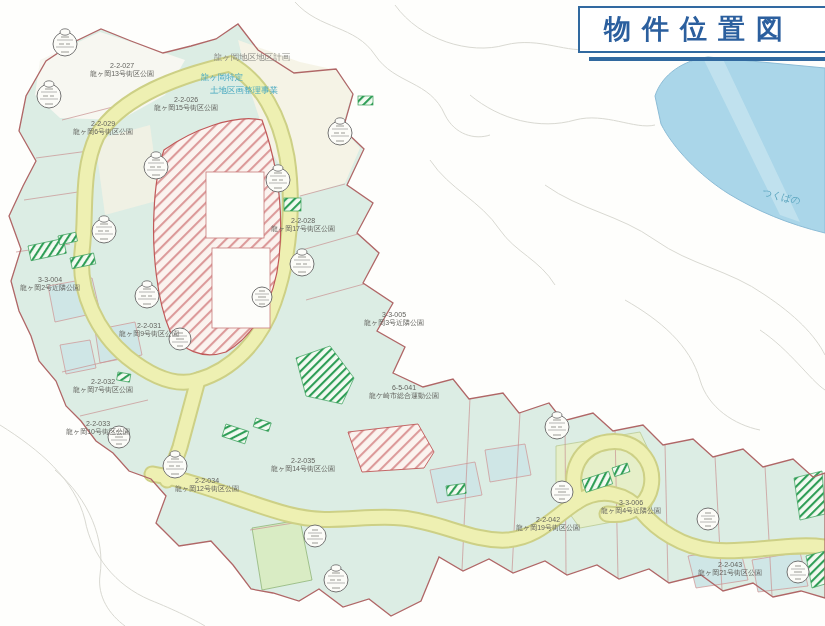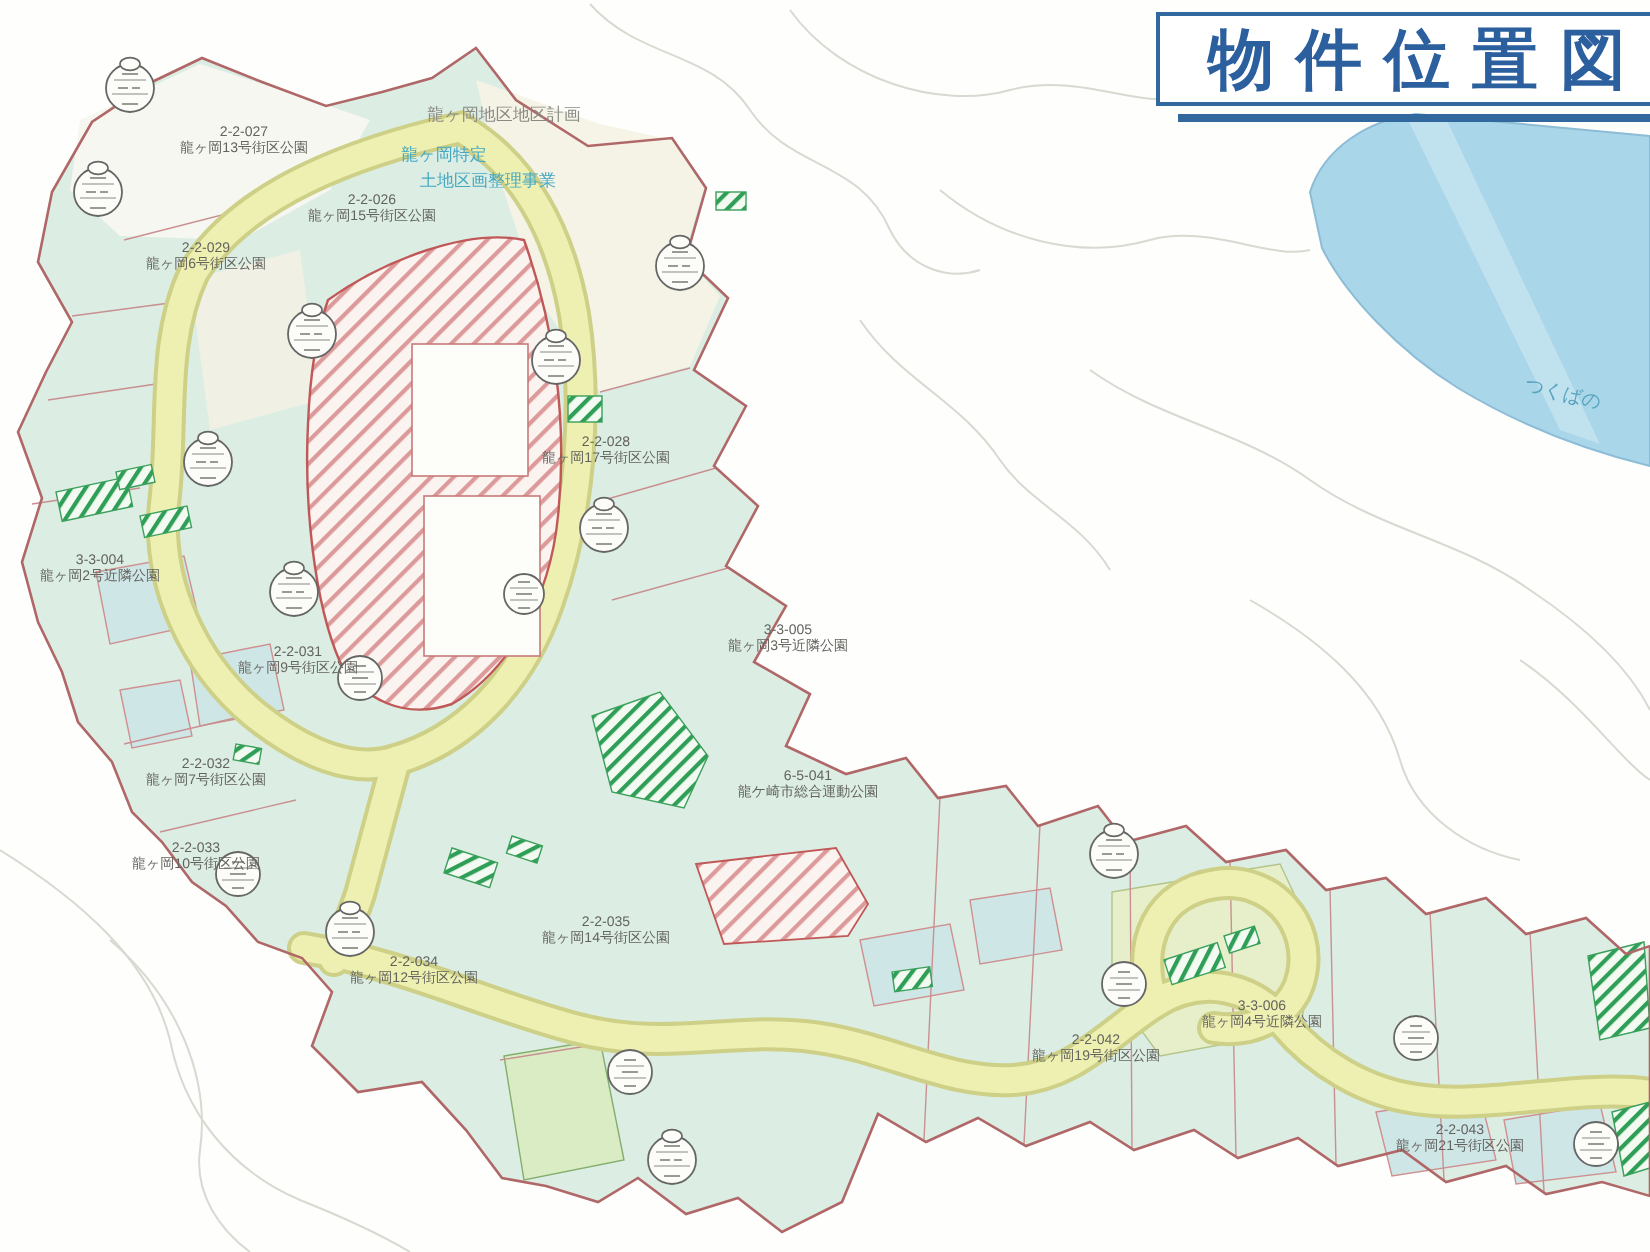--- a/index.html
+++ b/index.html
@@ -9,21 +9,21 @@
     font-family:"Liberation Sans", sans-serif;
   }
   .map-svg{position:absolute;left:0;top:0;}
   .title-box{
     position:absolute;left:578px;top:6px;width:247px;height:47px;
     box-sizing:border-box;background:#ffffff;
     border:2px solid #31699f;border-right:none;
     display:flex;align-items:center;padding-left:24px;
   }
   .title-text{
-    font-size:33px;font-weight:bold;color:#2b5f9e;
+    font-size:27px;font-weight:bold;color:#2b5f9e;
     letter-spacing:11px;white-space:nowrap;line-height:1;
   }
   .title-underline{
     position:absolute;left:589px;top:57px;width:236px;height:4px;
     background:#31699f;
   }
   .svg-label{fill:#63635e;font-size:7px;font-family:"Liberation Sans",sans-serif;}
   .svg-note-gray{fill:#8a8a84;font-size:8.5px;font-family:"Liberation Sans",sans-serif;}
   .svg-note-teal{fill:#46a8c0;font-size:8.5px;font-family:"Liberation Sans",sans-serif;}
   .svg-water-label{fill:#58a3bd;font-size:9.5px;font-family:"Liberation Sans",sans-serif;}

